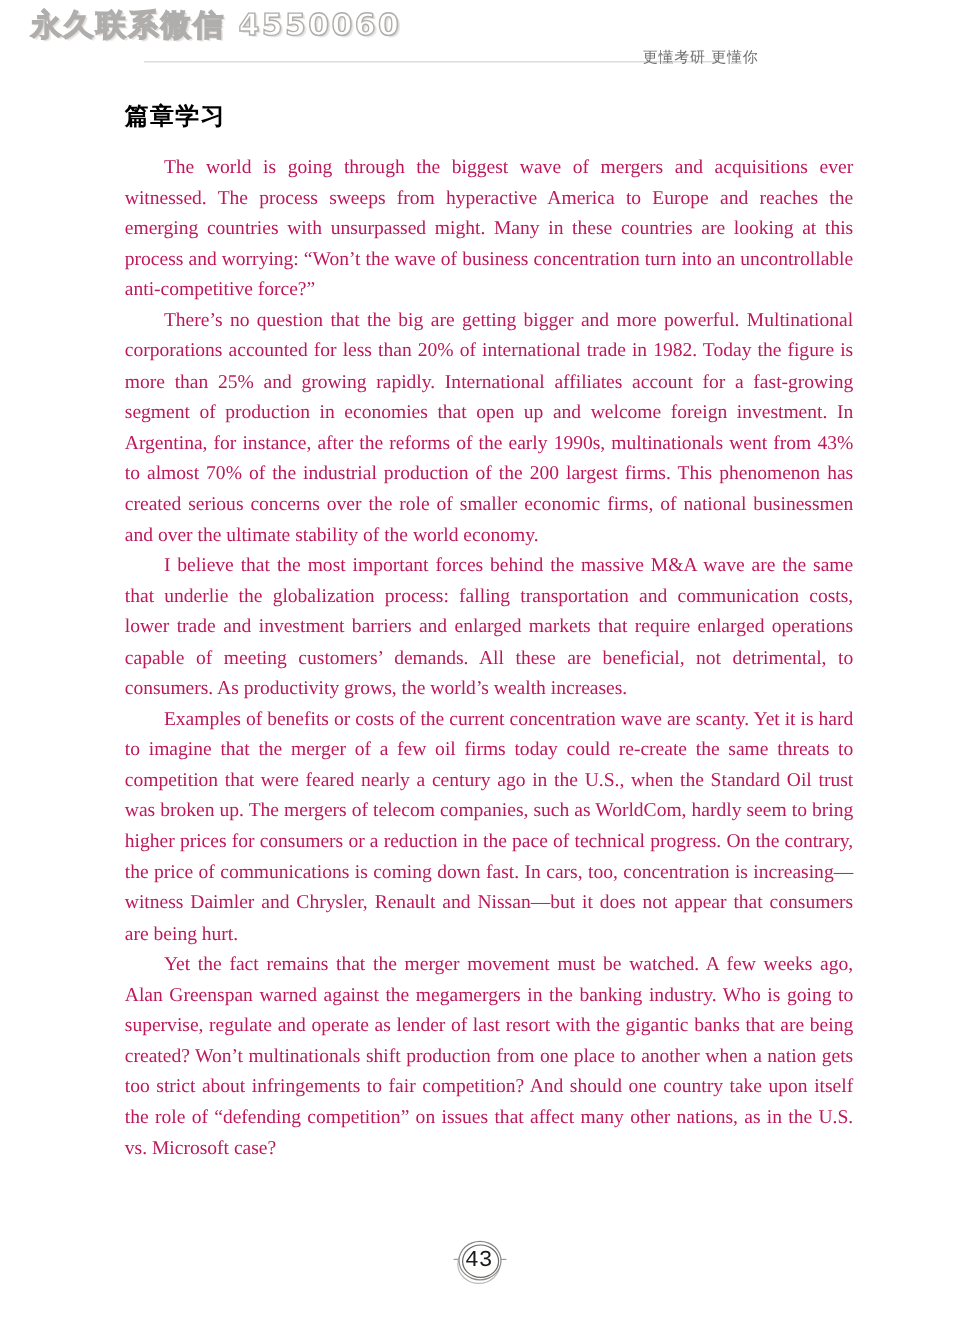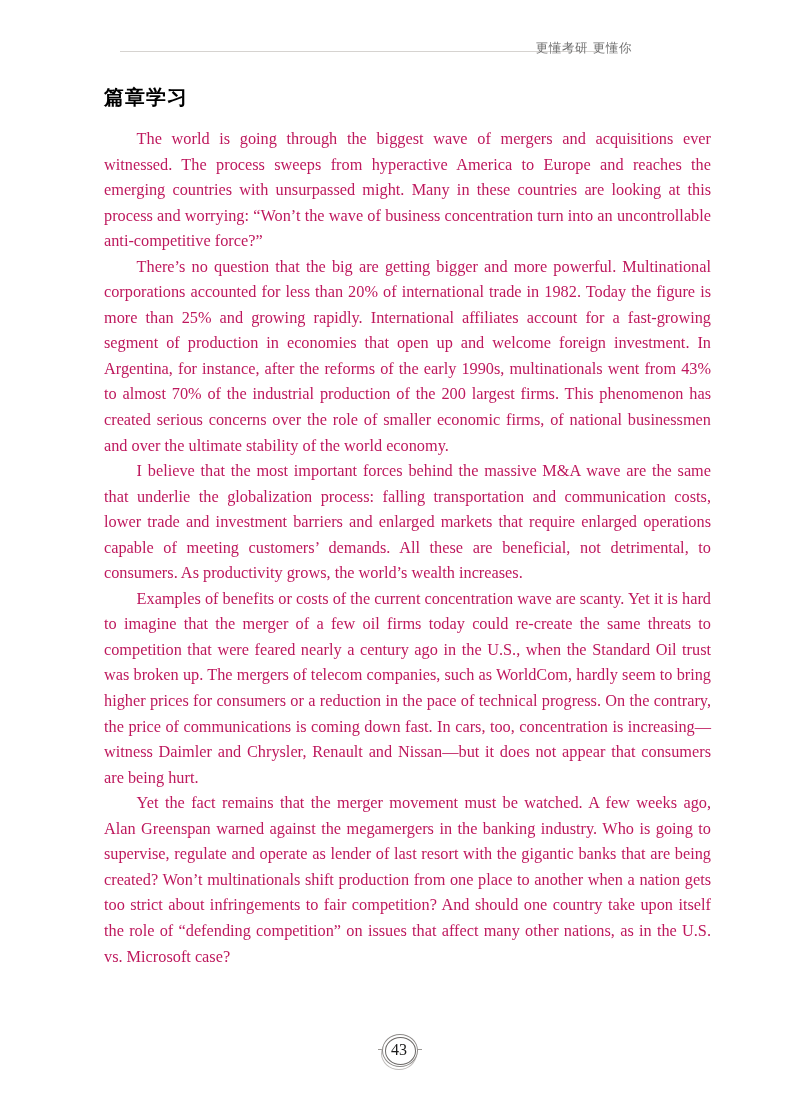--- a/index.html
+++ b/index.html
@@ -159,36 +159,37 @@
 
   .folio .folio-num {
     position: absolute;
     left: 4px;
     top: 2px;
     width: 34px;
     height: 31px;
     display: flex;
     align-items: center;
     justify-content: center;
-    font-family: Liberation Serif, serif;
-    font-size: 16px;
+    font-family: Liberation Mono, monospace;
+    font-size: 19px;
     color: #1a1a1a;
   }
 </style>
 </head>
 <body>
 
 <div class="page">
 
   <div class="page-header">
     <div class="header-rule"></div>
     <div class="header-brand">更懂考研  更懂你</div>
   </div>
 
   <div class="watermark">
+    <div class="watermark-line l2">永久联系微信 4550060</div>
   </div>
 
   <div class="content">
     <h2 class="section-title">篇章学习</h2>
 
     <div class="body-text">
       <p>The world is going through the biggest wave of mergers and acquisitions ever witnessed. The process sweeps from hyperactive America to Europe and reaches the emerging countries with unsurpassed might. Many in these countries are looking at this process and worrying: “Won’t the wave of business concentration turn into an uncontrollable anti-competitive force?”</p>
       <p>There’s no question that the big are getting bigger and more powerful. Multinational corporations accounted for less than 20% of international trade in 1982. Today the figure is more than 25% and growing rapidly. International affiliates account for a fast-growing segment of production in economies that open up and welcome foreign investment. In Argentina, for instance, after the reforms of the early 1990s, multinationals went from 43% to almost 70% of the industrial production of the 200 largest firms. This phenomenon has created serious concerns over the role of smaller economic firms, of national businessmen and over the ultimate stability of the world economy.</p>
       <p>I believe that the most important forces behind the massive M&amp;A wave are the same that underlie the globalization process: falling transportation and communication costs, lower trade and investment barriers and enlarged markets that require enlarged operations capable of meeting customers’ demands. All these are beneficial, not detrimental, to consumers. As productivity grows, the world’s wealth increases.</p>
       <p>Examples of benefits or costs of the current concentration wave are scanty. Yet it is hard to imagine that the merger of a few oil firms today could re-create the same threats to competition that were feared nearly a century ago in the U.S., when the Standard Oil trust was broken up. The mergers of telecom companies, such as WorldCom, hardly seem to bring higher prices for consumers or a reduction in the pace of technical progress. On the contrary, the price of communications is coming down fast. In cars, too, concentration is increasing—witness Daimler and Chrysler, Renault and Nissan—but it does not appear that consumers are being hurt.</p>

